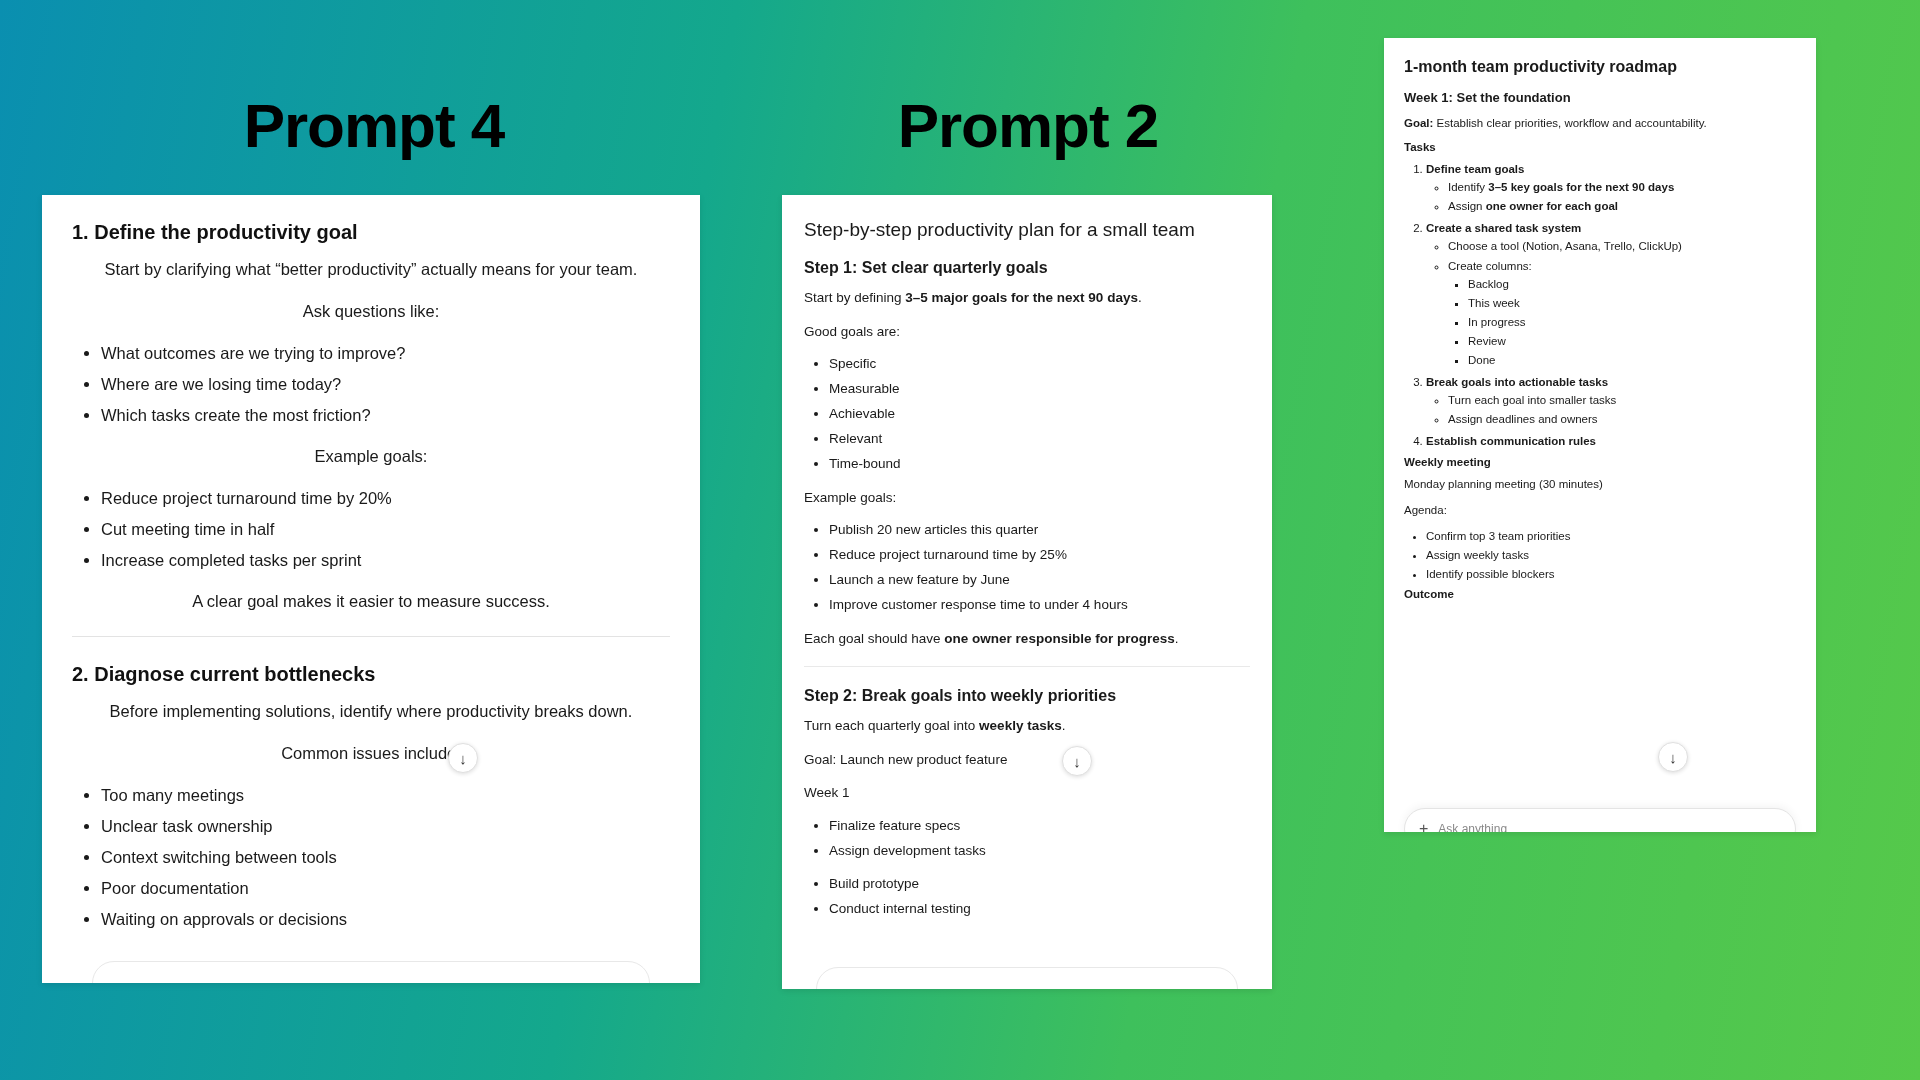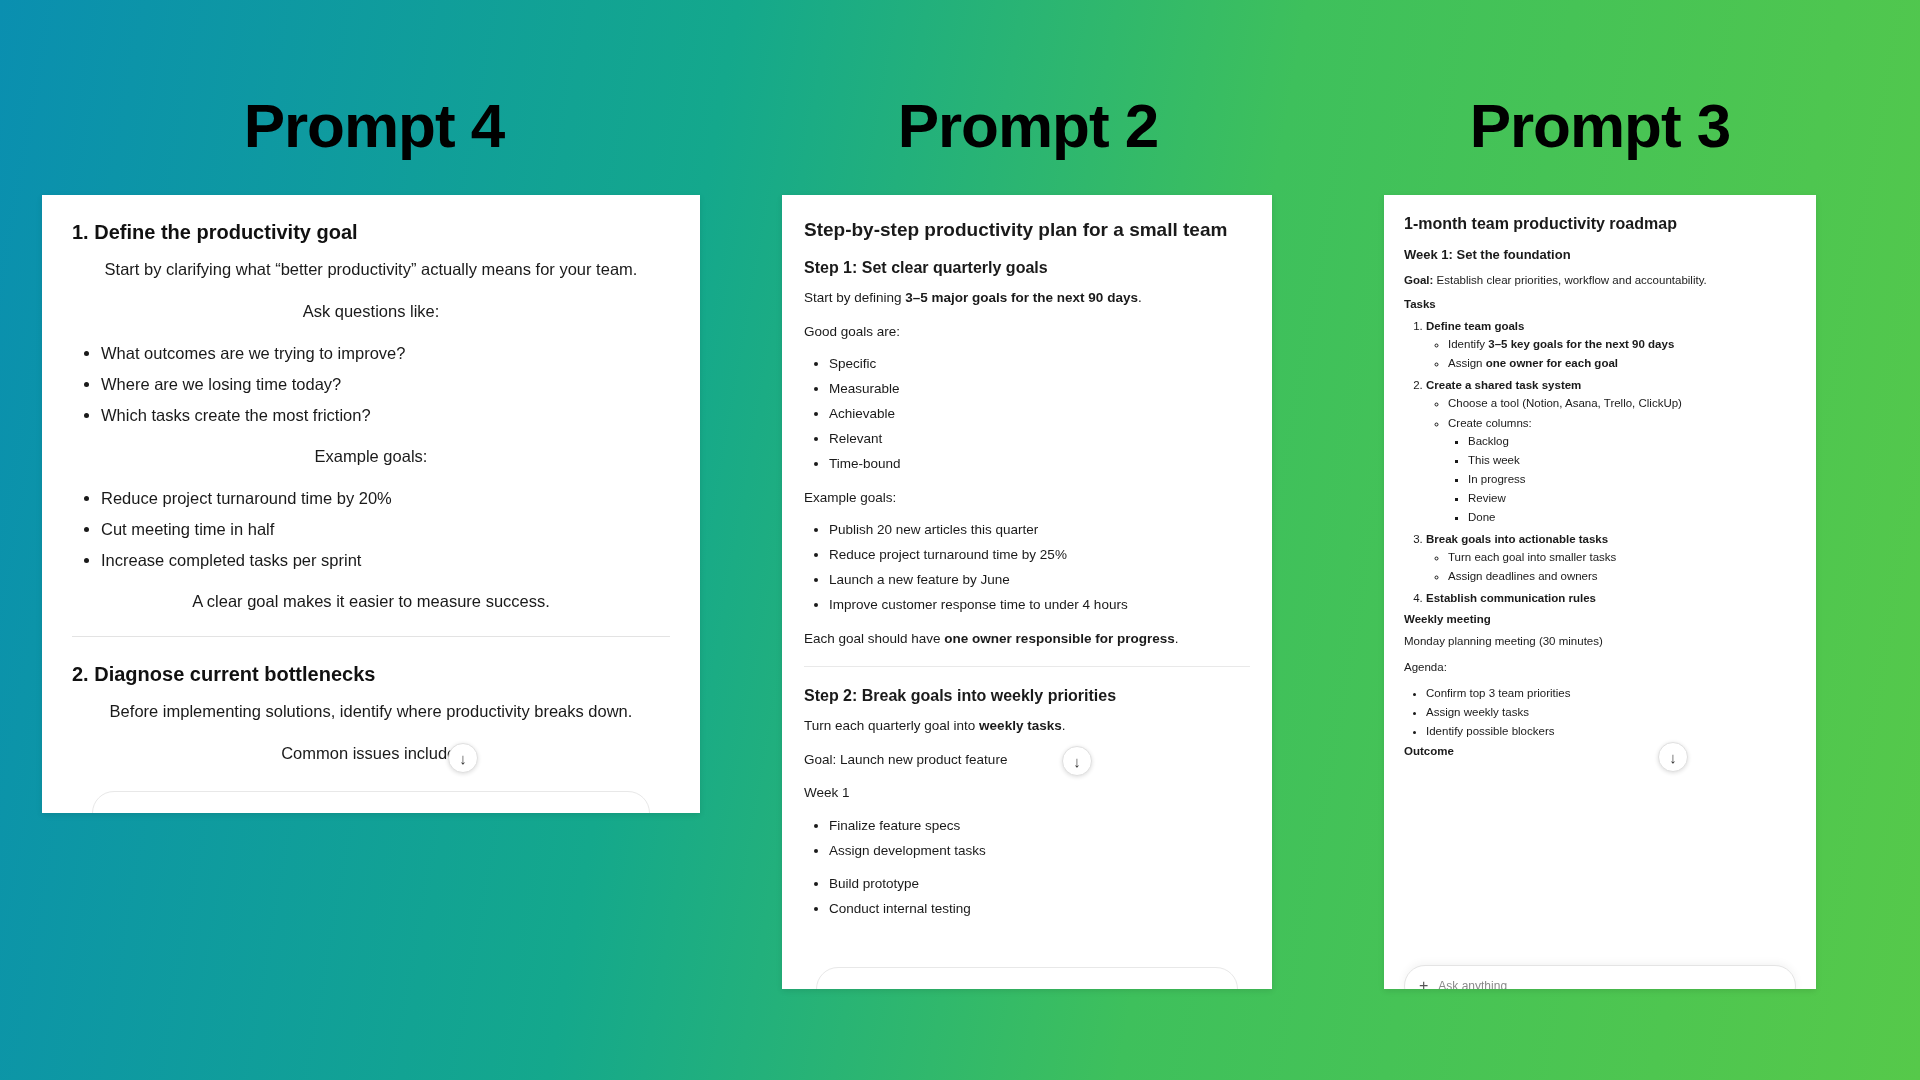--- a/index.html
+++ b/index.html
@@ -44,40 +44,40 @@
   .col-2 .col-title { font-size: 62px; }
   .col-3 .col-title { font-size: 62px; }
 
   .card {
     background: #ffffff;
     margin-top: 38px;
     position: relative;
     overflow: hidden;
     box-shadow: 0 2px 6px rgba(0,0,0,0.10);
   }
-  .col-1 .card { height: 618px; margin-left: -2px; width: 658px; }
+  .col-1 .card { height: 788px; margin-left: -2px; width: 658px; }
   .col-2 .card { height: 794px; width: 490px; }
   .col-3 .card { height: 794px; width: 432px; }
 
   .card-inner {
     padding: 26px 30px 0 30px;
   }
   .col-2 .card-inner { padding: 24px 22px 0 22px; }
   .col-3 .card-inner { padding: 20px 20px 0 20px; }
 
   
   .c1 { font-size: 16.5px; color: #1a1a1a; }
   .c1 h2 { font-size: 20px; font-weight: bold; margin: 0 0 14px 0; color: #111; }
   .c1 p  { margin: 0 0 18px 0; line-height: 1.45; text-align: center; }
   .c1 ul { margin: 0 0 18px 0; padding-left: 29px; }
   .c1 li { margin-bottom: 8px; line-height: 1.4; }
   .c1 .divider { border-top: 1px solid #e3e3e3; margin: 22px 0 26px 0; }
 
   .c2 { font-size: 13.5px; color: #1a1a1a; }
-  .c2 h1 { font-size: 19px; font-weight: bold; margin: 0 0 18px 0; }
+  .c2 h1 { font-size: 19px; font-weight: normal; margin: 0 0 18px 0; }
   .c2 h2 { font-size: 16px; font-weight: bold; margin: 0 0 11px 0; }
   .c2 p  { margin: 0 0 14px 0; line-height: 1.45; }
   .c2 ul { margin: 0 0 14px 0; padding-left: 25px; }
   .c2 li { margin-bottom: 6px; line-height: 1.4; }
   .c2 .divider { border-top: 1px solid #e9e9e9; margin: 18px 0 20px 0; }
 
   .c3 { font-size: 11.5px; color: #1a1a1a; }
   .c3 h1 { font-size: 16px; font-weight: bold; margin: 0 0 14px 0; }
   .c3 h2 { font-size: 13px; font-weight: bold; margin: 0 0 10px 0; }
   .c3 h3 { font-size: 11.5px; font-weight: bold; margin: 0 0 8px 0; }
@@ -170,20 +170,27 @@
           <li>Cut meeting time in half</li>
           <li>Increase completed tasks per sprint</li>
         </ul>
         <p>A clear goal makes it easier to measure success.</p>
 
         <div class="divider"></div>
 
         <h2>2. Diagnose current bottlenecks</h2>
         <p>Before implementing solutions, identify where productivity breaks down.</p>
         <p>Common issues include:</p>
+        <ul>
+          <li>Too many meetings</li>
+          <li>Unclear task ownership</li>
+          <li>Context switching between tools</li>
+          <li>Poor documentation</li>
+          <li>Waiting on approvals or decisions</li>
+        </ul>
 
       </div>
 
       <div class="composer-1"></div>
     </div>
 
     <div class="scroll-btn">
       <span>↓</span>
     </div>
   </div>
@@ -237,21 +244,20 @@
 
       <div class="composer-2"></div>
     </div>
 
     <div class="scroll-btn">
       <span>↓</span>
     </div>
   </div>
 
   <div class="col col-3">
-    <div class="col-title">Prompt 3</div>
 
     <div class="card">
       <div class="card-inner c3">
 
         <h1>1-month team productivity roadmap</h1>
         <h2>Week 1: Set the foundation</h2>
 
         <p><b>Goal:</b><span> Establish clear priorities, workflow and accountability.</span></p>
 
         <h3>Tasks</h3>

